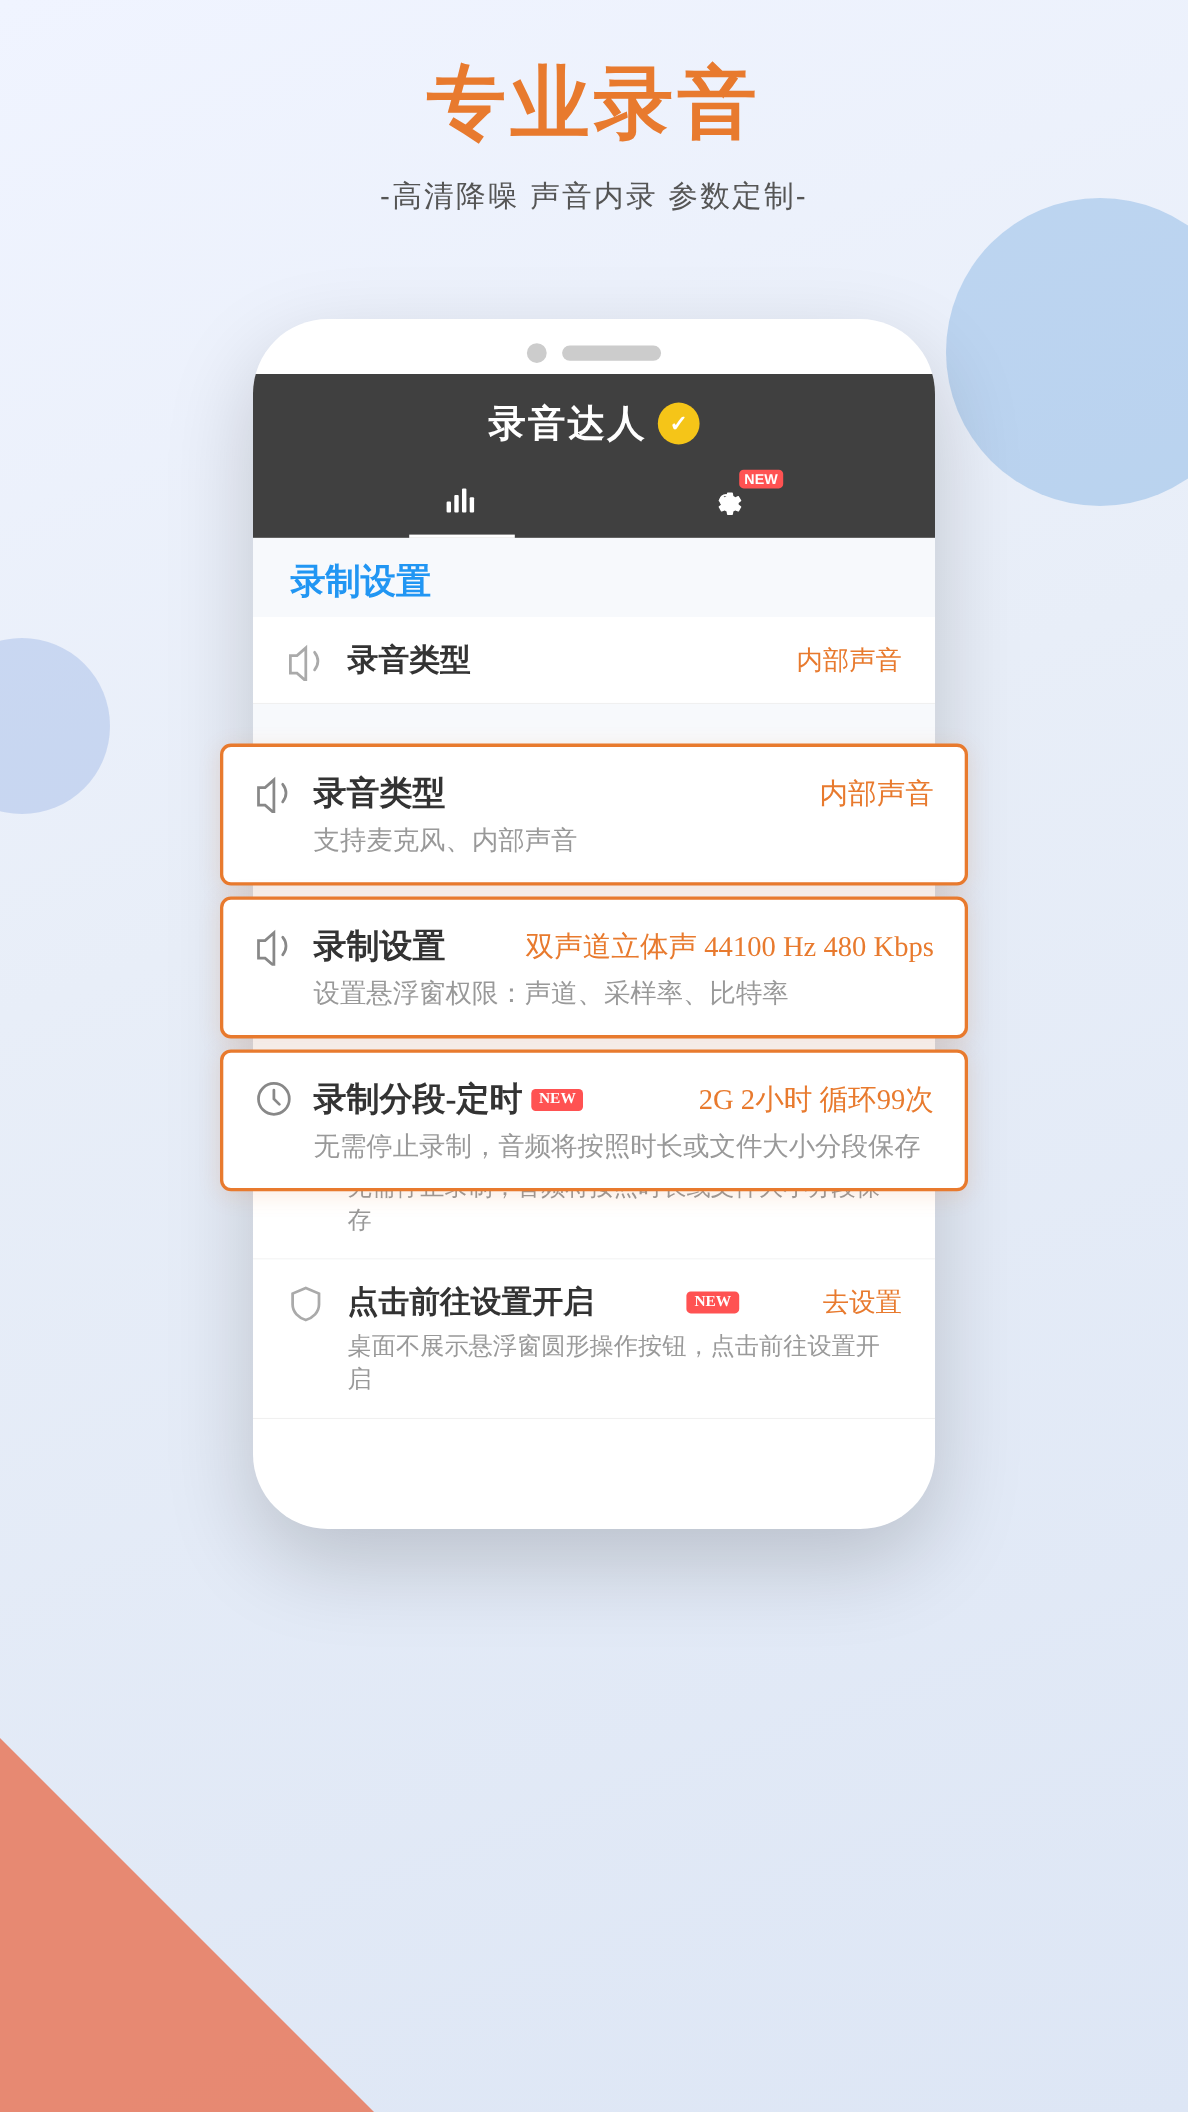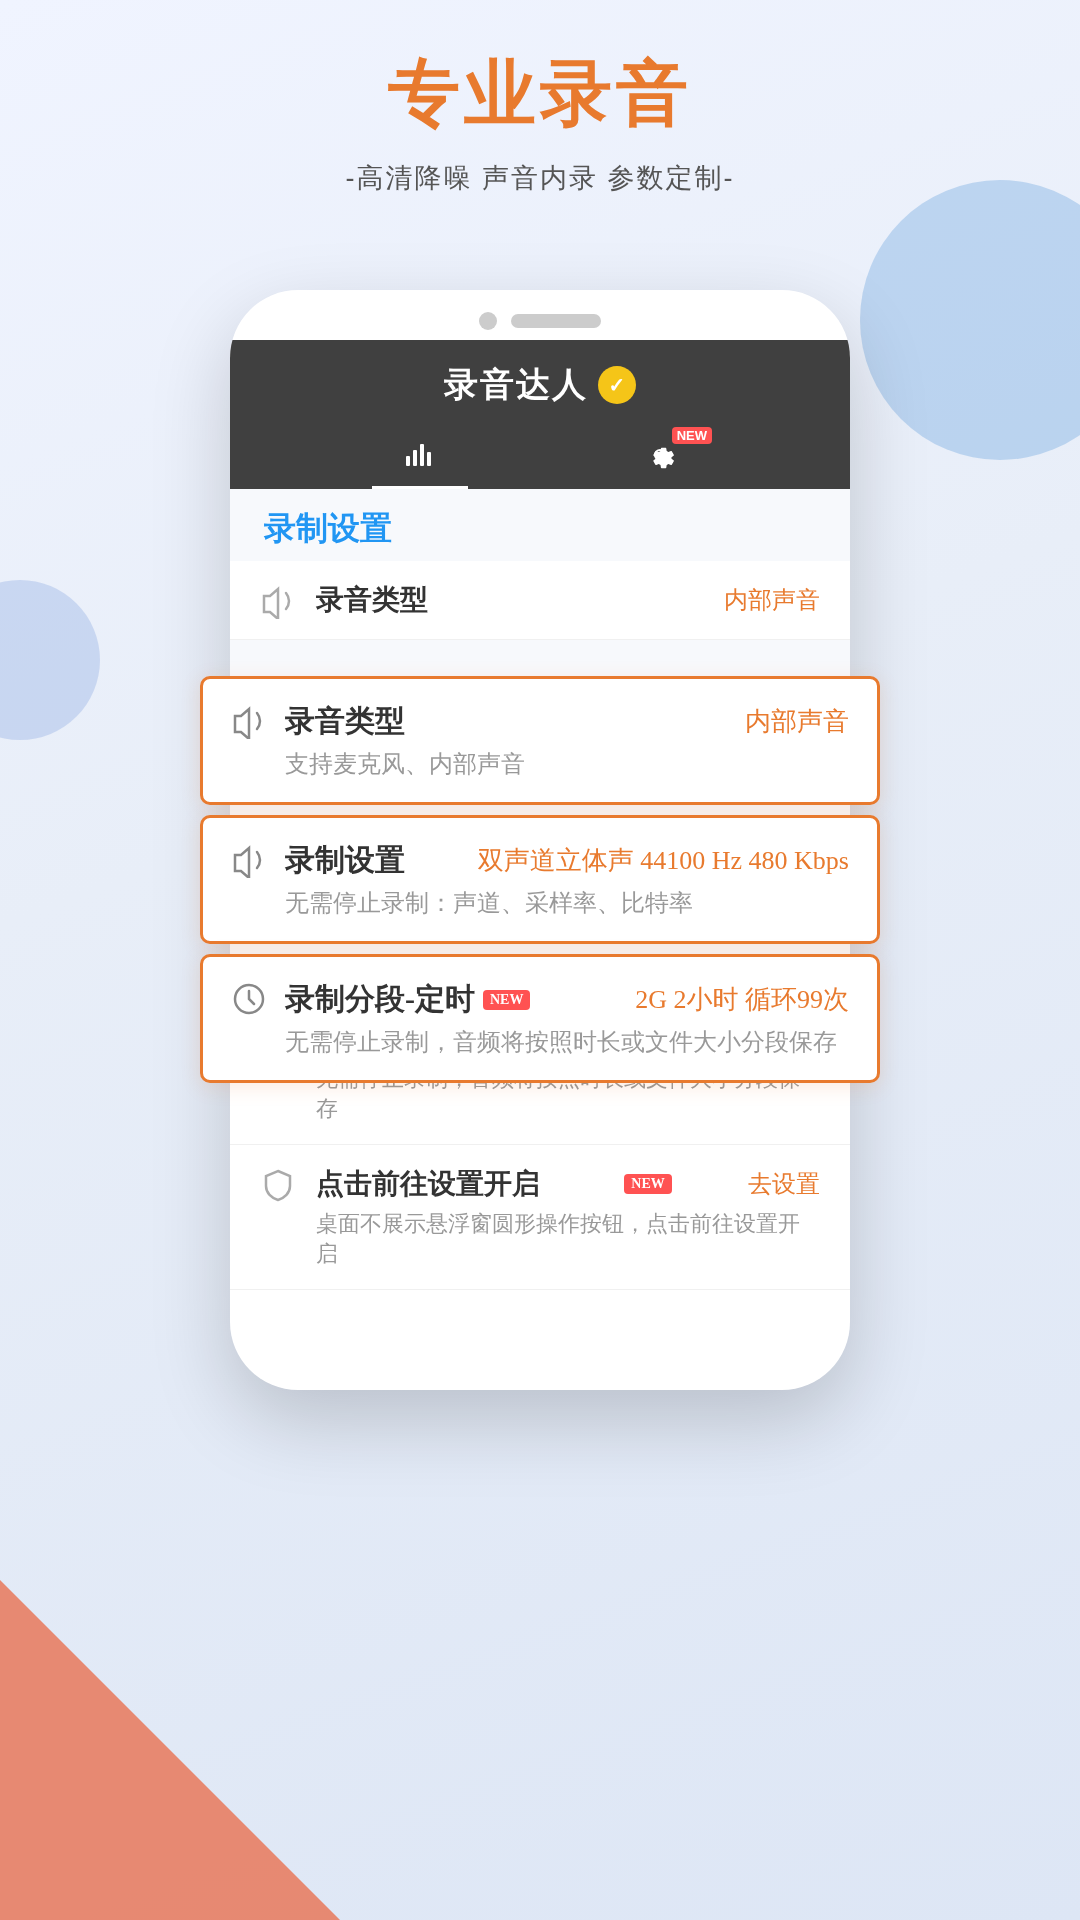--- a/index.html
+++ b/index.html
@@ -401,21 +401,21 @@
         <svg viewBox="0 0 36 36" fill="none" stroke="#888" stroke-width="2.5">
           <path d="M4 13h6l8-7v30l-8-7H4V13z"></path>
           <path d="M26 10c2 2.5 3 5 3 8s-1 5.5-3 8" stroke-linecap="round"></path>
         </svg>
       </div>
       <div class="item-body">
         <div class="item-header-row">
           <span class="item-title">录制设置</span>
           <span class="item-value">双声道立体声 44100 Hz 480 Kbps</span>
         </div>
-        <div class="item-desc">无需停止录制：声道、采样率、比特率</div>
+        <div class="item-desc">设置悬浮窗权限：声道、采样率、比特率</div>
       </div>
     </div>
 
     <div class="highlight-card">
       <div class="item-icon">
         <svg viewBox="0 0 36 36" fill="none" stroke="#888" stroke-width="2.5">
           <circle cx="18" cy="18" r="14"></circle>
           <path d="M18 10v8l5 5" stroke-linecap="round"></path>
         </svg>
       </div>

